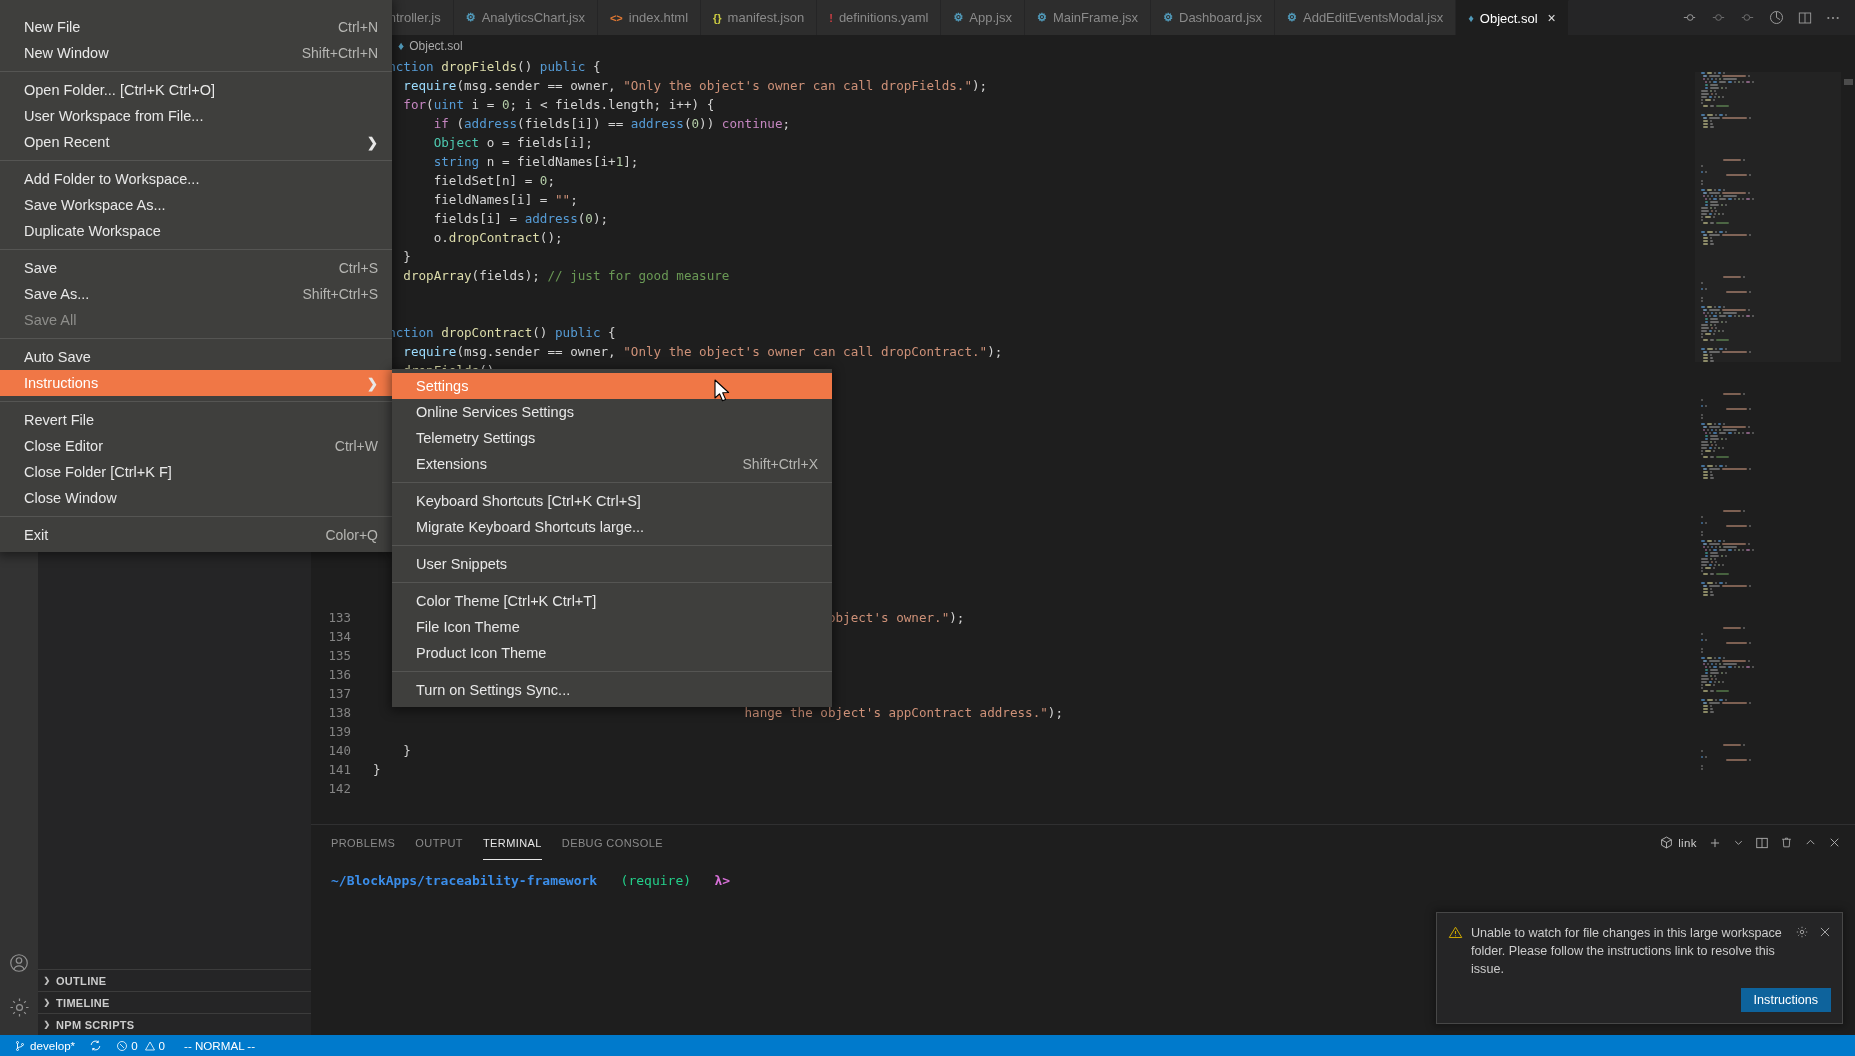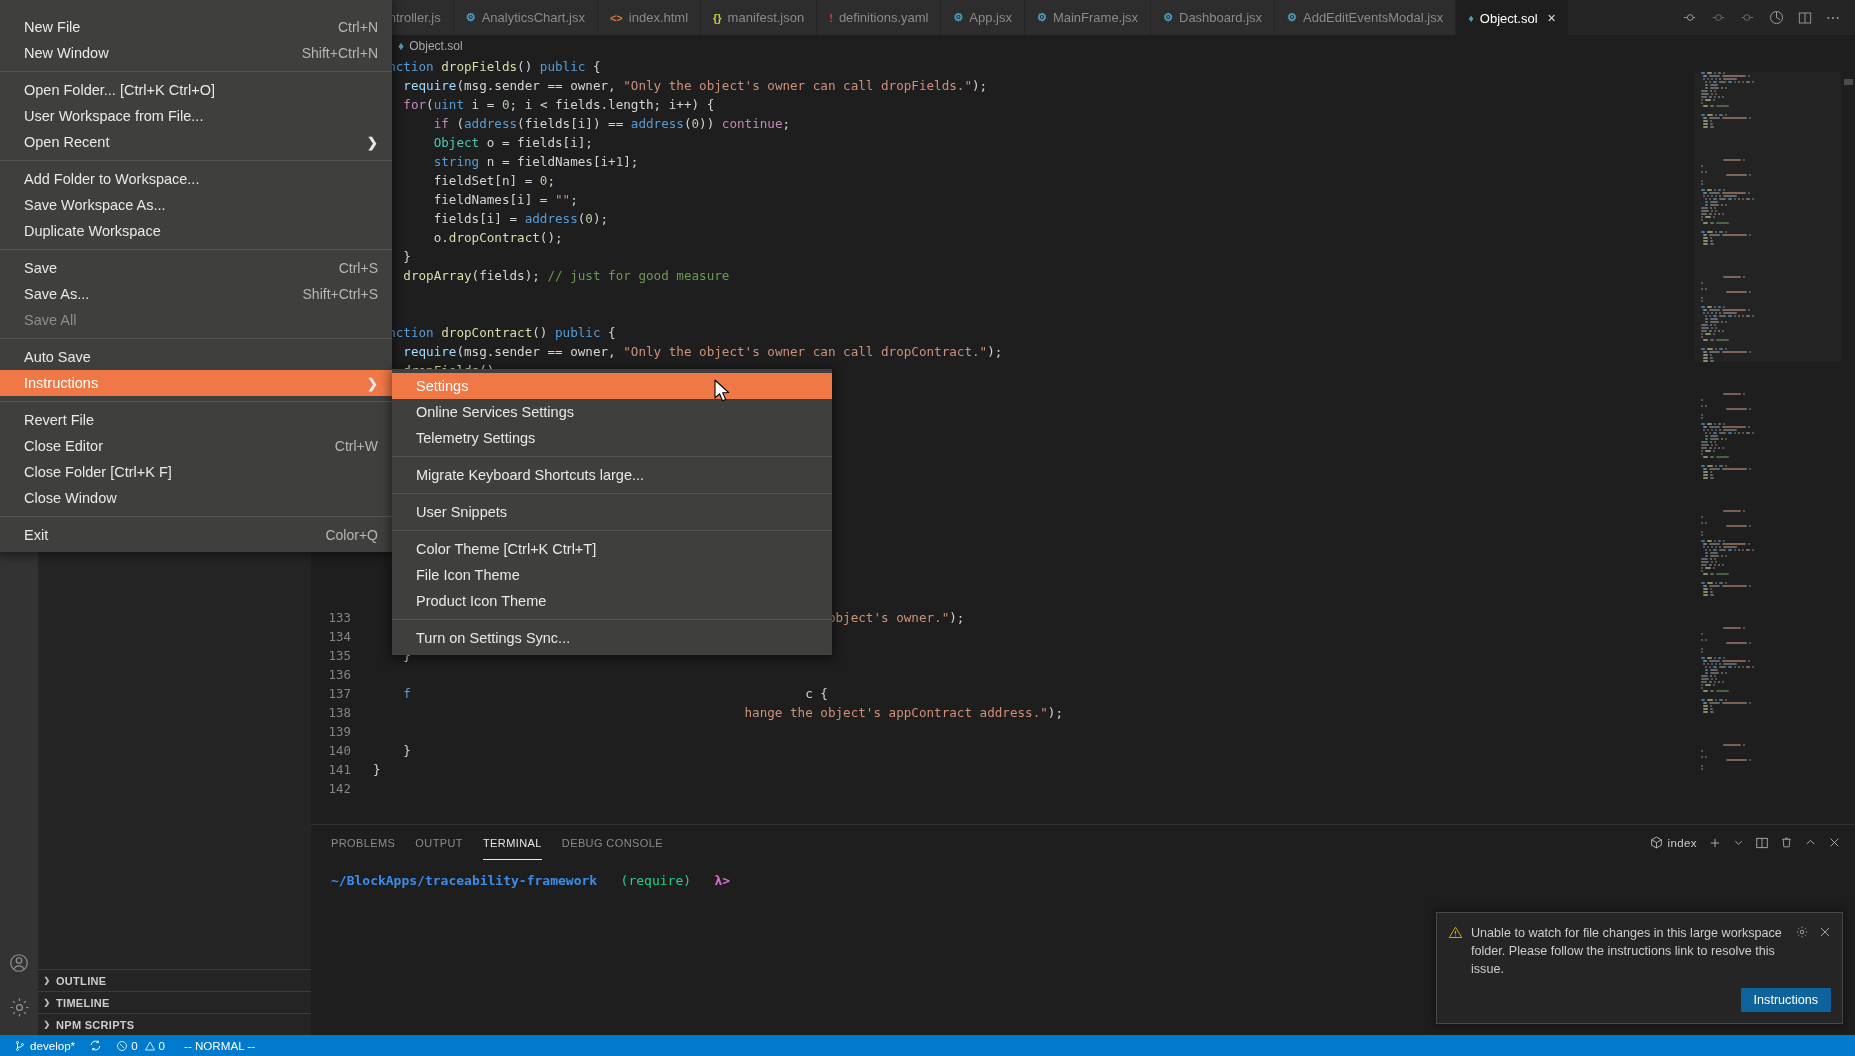--- a/index.html
+++ b/index.html
@@ -1268,21 +1268,21 @@
       <div class="ptab">PROBLEMS</div>
         <div class="ptab">OUTPUT</div>
         <div class="ptab active">TERMINAL</div>
         <div class="ptab">DEBUG CONSOLE</div>
         <div class="panel-actions">
         <span class="term-chip">
           <svg width="13" height="13" viewBox="0 0 24 24" fill="none" stroke="#cccccc" stroke-width="1.5">
             <path d="M3 7l9-5 9 5v10l-9 5-9-5z"></path>
               <path d="M3 7l9 5 9-5M12 12v10"></path>
           </svg>
-          <span>index</span>
+          <span>link</span>
         </span>
         <span class="pa">
           <svg width="14" height="14" viewBox="0 0 24 24" stroke="#cccccc" stroke-width="1.6" fill="none">
               <path d="M12 5v14M5 12h14"></path>
             </svg>
         </span>
         <span class="pa">
           <svg width="11" height="11" viewBox="0 0 24 24" stroke="#cccccc" stroke-width="2" fill="none">
               <path d="M5 9l7 7 7-7"></path>
             </svg>
@@ -1459,21 +1459,28 @@
   <div class="menu" id="pref-menu">
       <div class="mi hl">
         <span class="mlabel">Settings</span>
       </div>
       <div class="mi">
         <span class="mlabel">Online Services Settings</span>
       </div>
       <div class="mi">
         <span class="mlabel">Telemetry Settings</span>
       </div>
+      <div class="mi">
+        <span class="mlabel">Extensions</span>
+        <span class="mkey">Shift+Ctrl+X</span>
+      </div>
       <div class="msep"></div>
+      <div class="mi">
+        <span class="mlabel">Keyboard Shortcuts [Ctrl+K Ctrl+S]</span>
+      </div>
       <div class="mi">
         <span class="mlabel">Migrate Keyboard Shortcuts large...</span>
       </div>
       <div class="msep"></div>
       <div class="mi">
         <span class="mlabel">User Snippets</span>
       </div>
       <div class="msep"></div>
       <div class="mi">
         <span class="mlabel">Color Theme [Ctrl+K Ctrl+T]</span>

